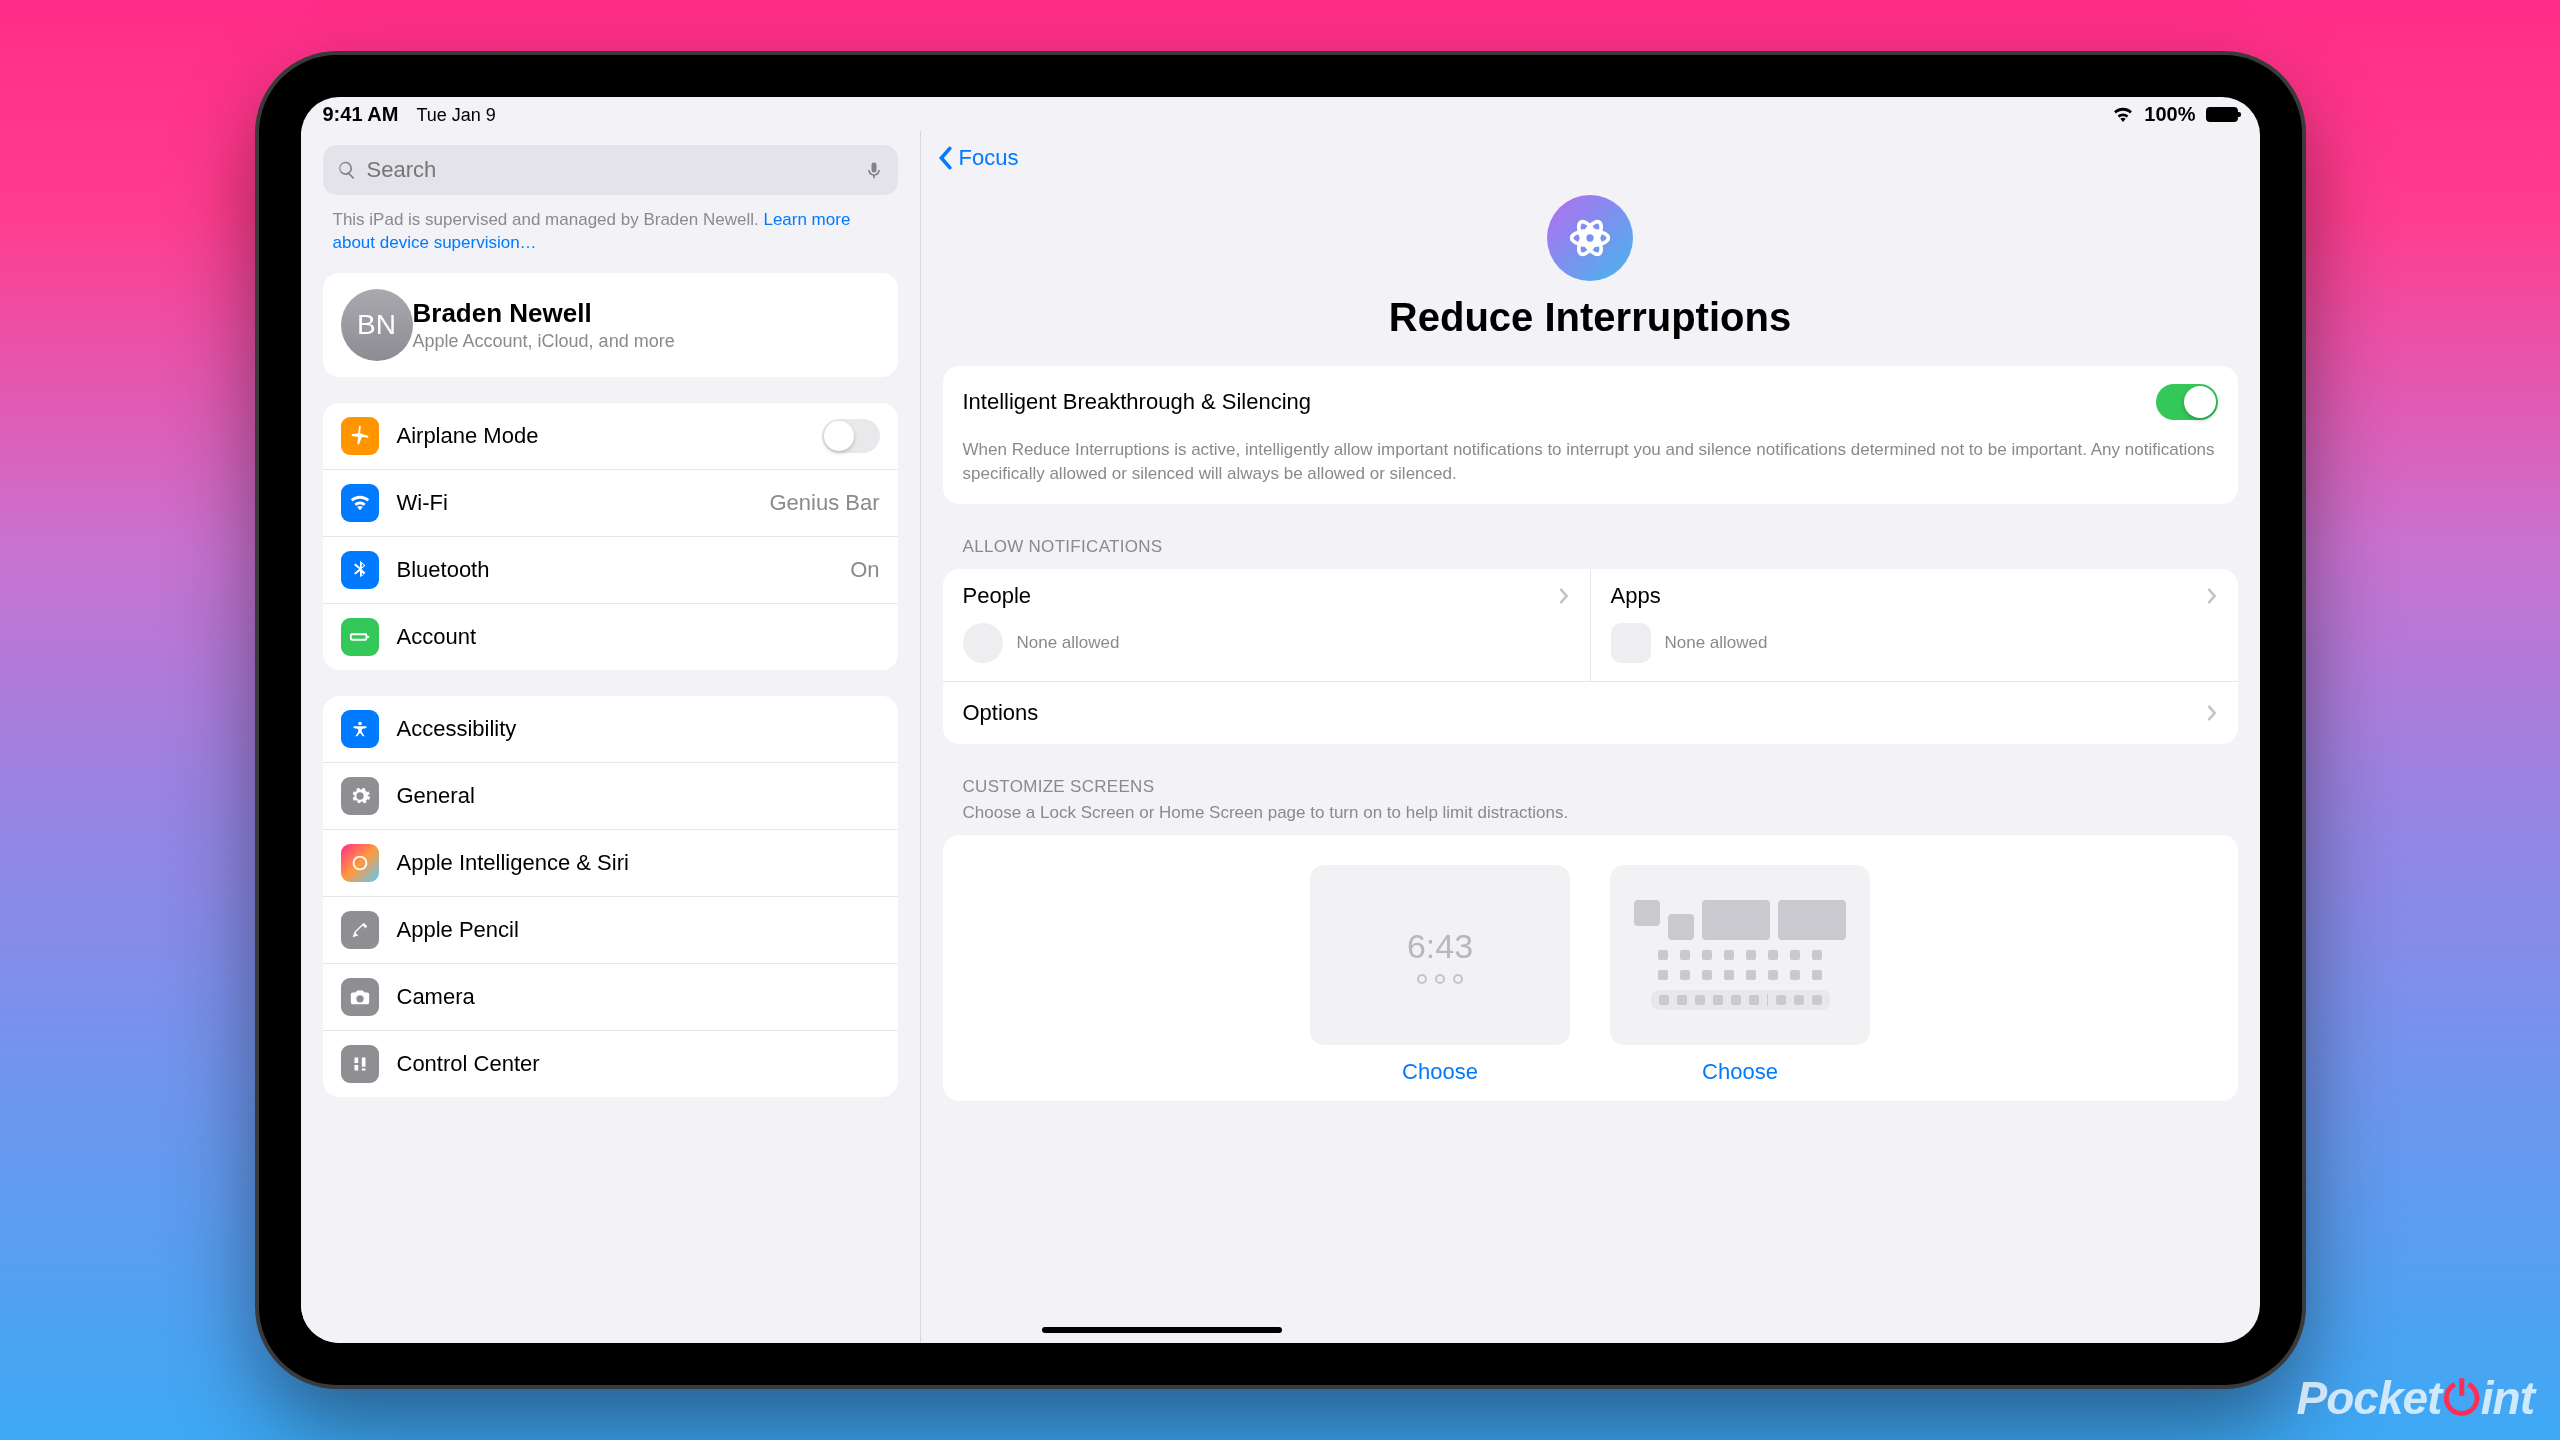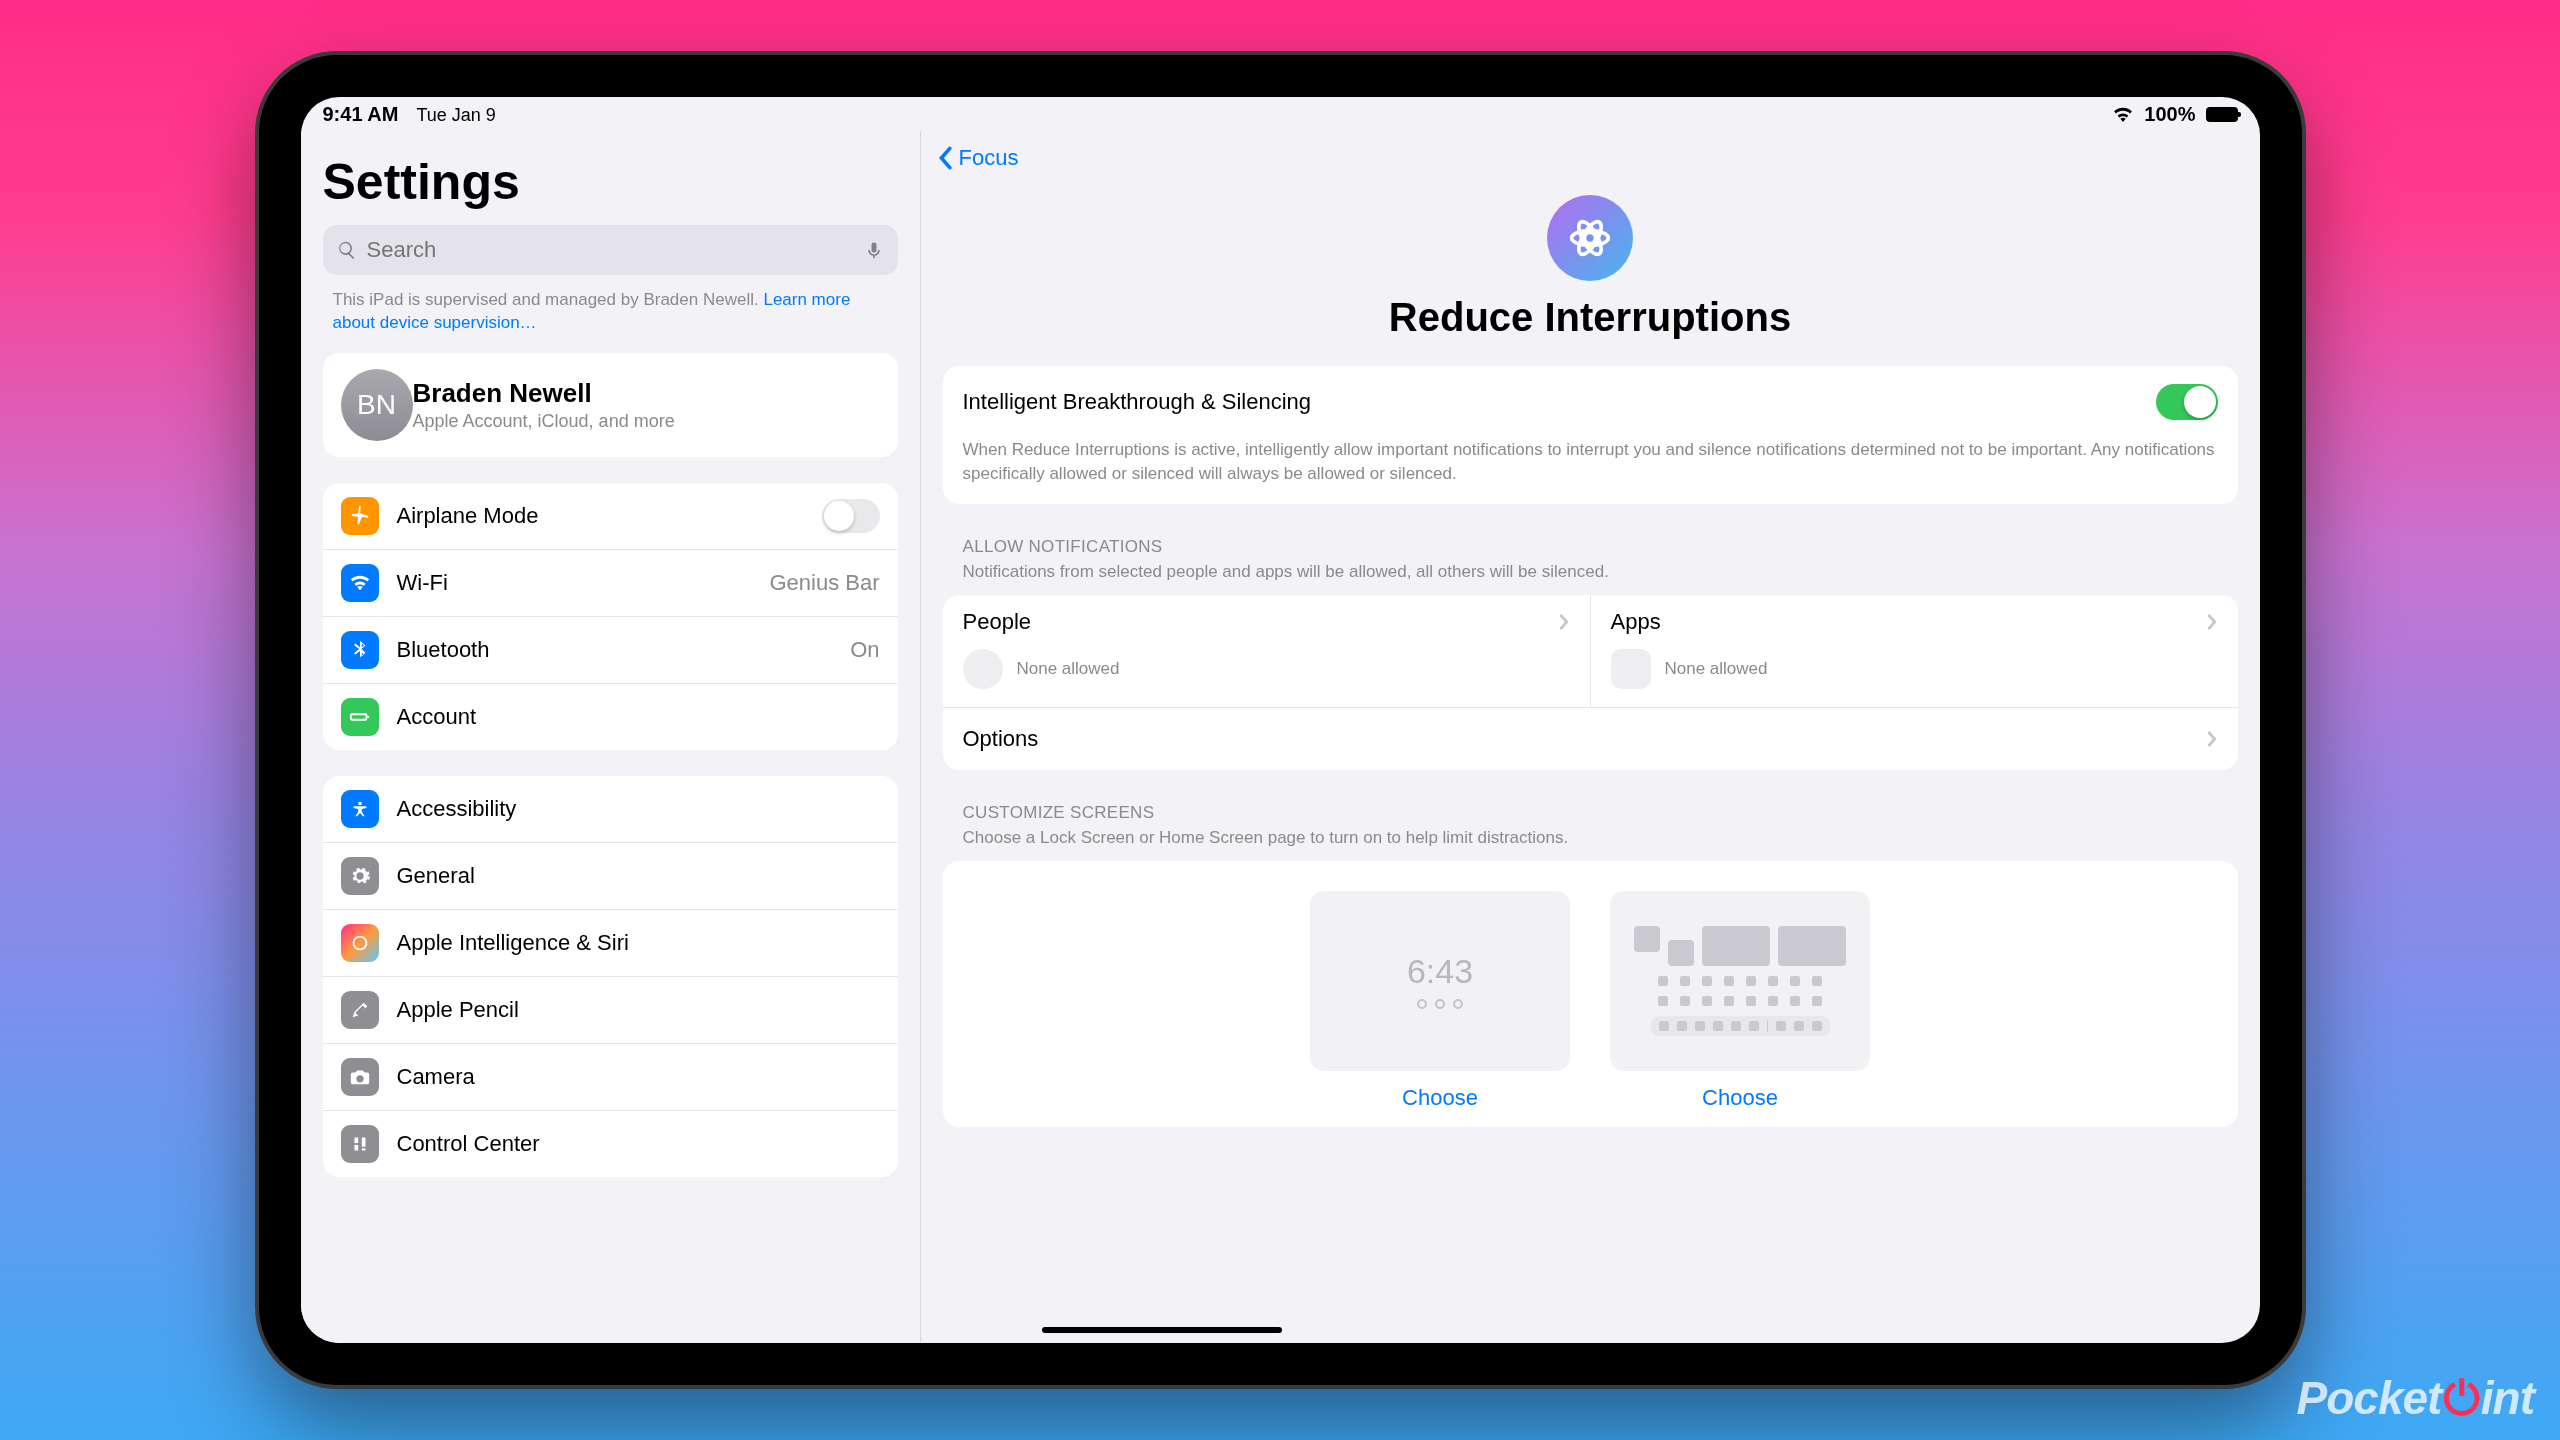--- a/index.html
+++ b/index.html
@@ -123,21 +123,20 @@
       <span>100%</span>
       <span class="batt">
             <i></i>
           </span>
     </div>
   </div>
 
   <div class="split">
 
    <div class="sidebar">
-     <div class="sidetitle">Settings</div>
      <div class="search">
        <svg class="si" viewBox="0 0 24 24">
               <path d="M10 2a8 8 0 015.3 13.9l5.4 5.4-1.4 1.4-5.4-5.4A8 8 0 1110 2zm0 2a6 6 0 100 12 6 6 0 000-12z"></path>
             </svg>
        <input placeholder="Search" style="">
        <svg class="mi" viewBox="0 0 24 24">
               <path d="M12 15a3 3 0 003-3V6a3 3 0 10-6 0v6a3 3 0 003 3zm5-3a5 5 0 01-10 0H5a7 7 0 006 6.9V22h2v-3.1A7 7 0 0019 12h-2z"></path>
             </svg>
      </div>
      <div class="supervised">
@@ -270,21 +269,20 @@
            <span>Intelligent Breakthrough &amp; Silencing</span>
            <span class="mswitch">
                   <i></i>
                 </span>
          </div>
          <div class="mdesc">When Reduce Interruptions is active, intelligently allow important notifications to interrupt you and silence notifications determined not to be important. Any notifications specifically allowed or silenced will always be allowed or silenced.</div>
        </div>
 
        <div class="secheader">
          <div class="hcap">ALLOW NOTIFICATIONS</div>
-         <div>Notifications from selected people and apps will be allowed, all others will be silenced.</div>
        </div>
        <div class="msec" style="margin-top:10px">
          <div class="split2">
            <div class="half">
              <div class="halfhead">
                     <span>People</span>
                     <svg class="chev" viewBox="0 0 12 20">
                       <path d="M2 2l7 8-7 8"></path>
                     </svg>
                   </div>

